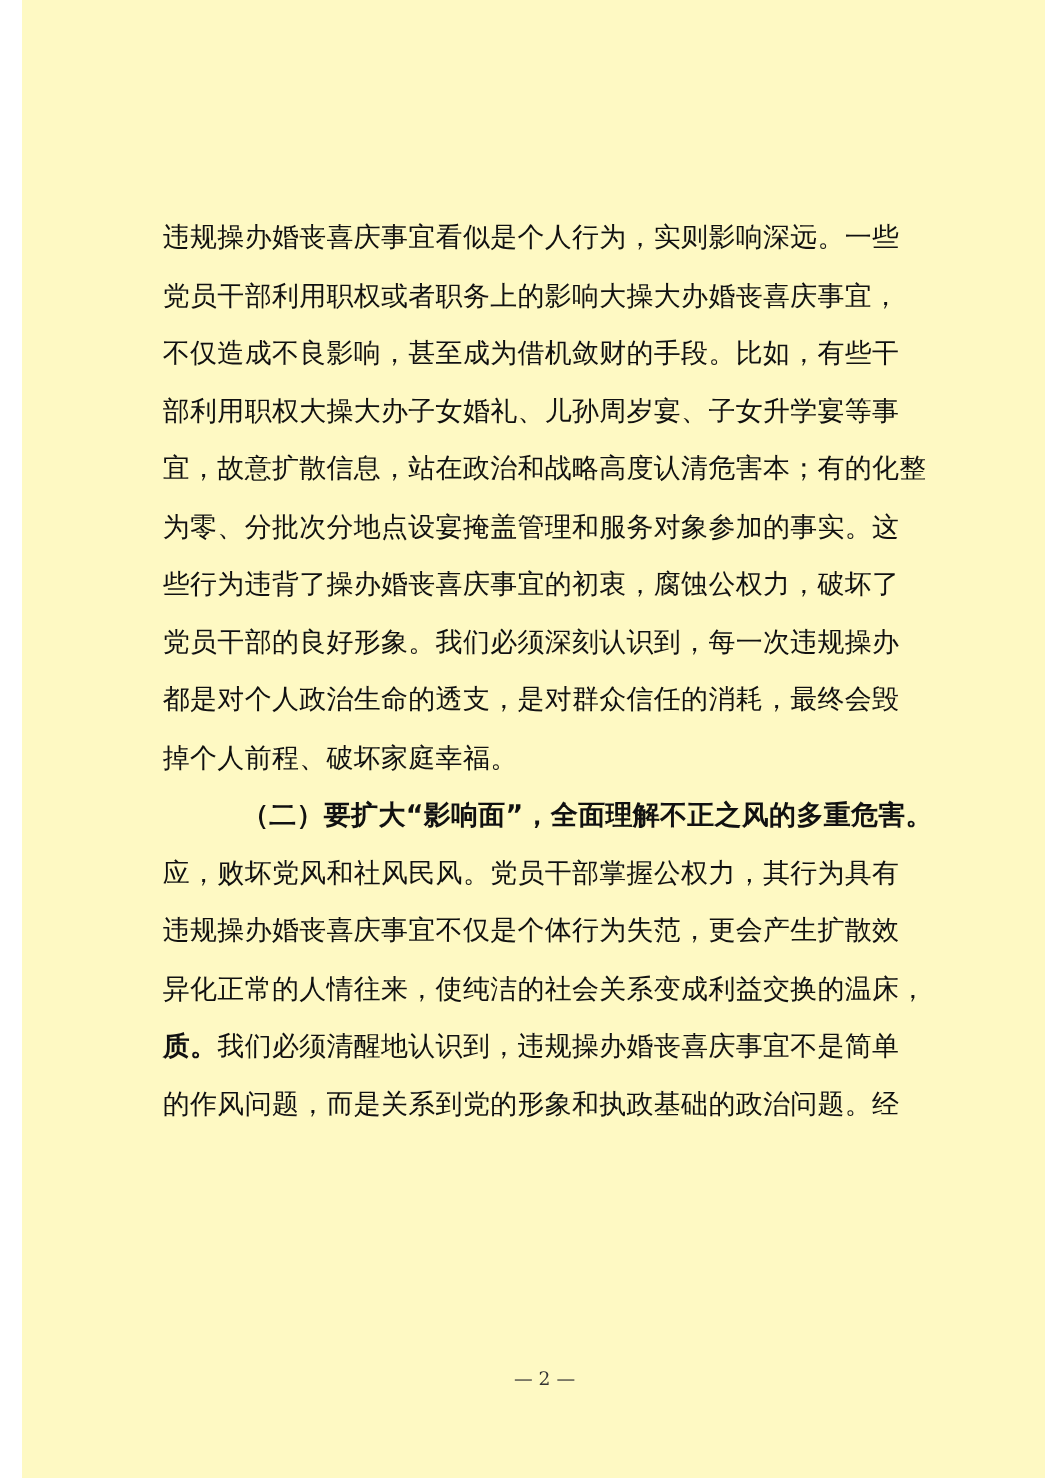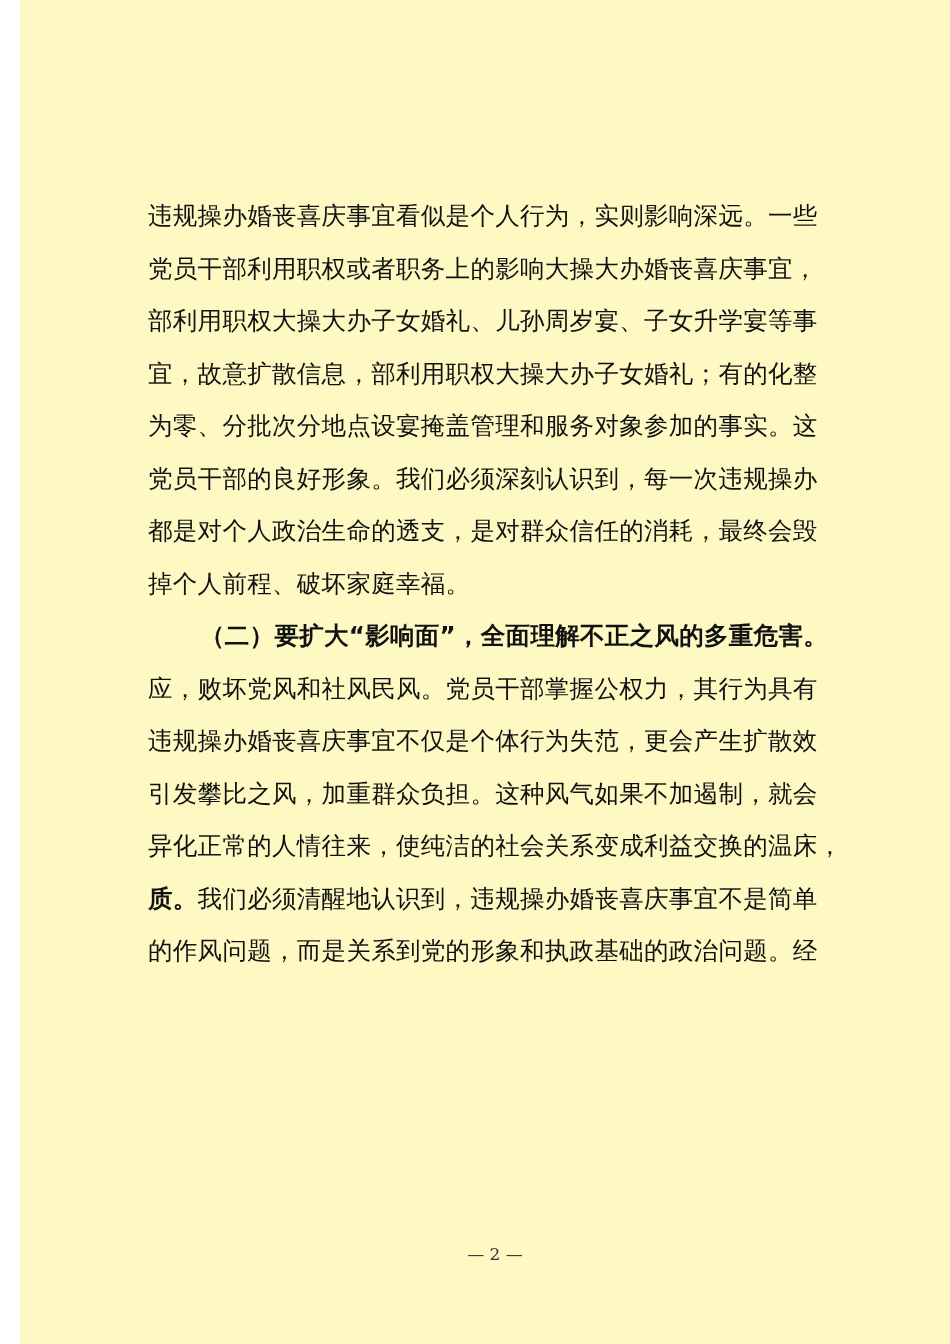--- a/index.html
+++ b/index.html
@@ -30,51 +30,52 @@
       top: 190px;
       width: 720px;
     }
     .line {
       height: 52.5px;
       line-height: 52.5px;
       font-size: 24.5px;
       white-space: nowrap;
       letter-spacing: 0.3px;
     }
-    .line.indent { padding-left: 52px; }
+    .line.indent { padding-left: 52px; text-align: center; }
     .bold { font-weight: bold; }
     .page-number {
       position: absolute;
       top: 1244px;
       left: 0;
       width: 950px;
       text-align: center;
       font-family: "DejaVu Serif", "Liberation Serif", serif;
       font-size: 17px;
       color: #333333;
     }
   </style>
 </head>
 <body>
 
 <div class="page">
   <div class="body-text">
     <div class="line">违规操办婚丧喜庆事宜看似是个人行为，实则影响深远。一些</div>
     <div class="line">党员干部利用职权或者职务上的影响大操大办婚丧喜庆事宜，</div>
+    <div class="line">不仅造成不良影响，甚至成为借机敛财的手段。比如，有些干</div>
     <div class="line">部利用职权大操大办子女婚礼、儿孙周岁宴、子女升学宴等事</div>
-    <div class="line">宜，故意扩散信息，部利用职权大操大办子女婚礼；有的化整</div>
+    <div class="line">宜，故意扩散信息，站在政治和战略高度认清危害本；有的化整</div>
     <div class="line">为零、分批次分地点设宴掩盖管理和服务对象参加的事实。这</div>
+    <div class="line">些行为违背了操办婚丧喜庆事宜的初衷，腐蚀公权力，破坏了</div>
     <div class="line">党员干部的良好形象。我们必须深刻认识到，每一次违规操办</div>
     <div class="line">都是对个人政治生命的透支，是对群众信任的消耗，最终会毁</div>
     <div class="line">掉个人前程、破坏家庭幸福。</div>
 
     <div class="line indent bold">（二）要扩大“影响面”，全面理解不正之风的多重危害。</div>
     <div class="line">应，败坏党风和社风民风。党员干部掌握公权力，其行为具有</div>
     <div class="line">违规操办婚丧喜庆事宜不仅是个体行为失范，更会产生扩散效</div>
-    <div class="line">引发攀比之风，加重群众负担。这种风气如果不加遏制，就会</div>
     <div class="line">异化正常的人情往来，使纯洁的社会关系变成利益交换的温床，</div>
 
     <div class="line"><span class="bold">质。</span><span>我们必须清醒地认识到，违规操办婚丧喜庆事宜不是简单</span></div>
     <div class="line">的作风问题，而是关系到党的形象和执政基础的政治问题。经</div>
   </div>
 
   <div class="page-number">— 2 —</div>
 </div>
 
 </body></html>

